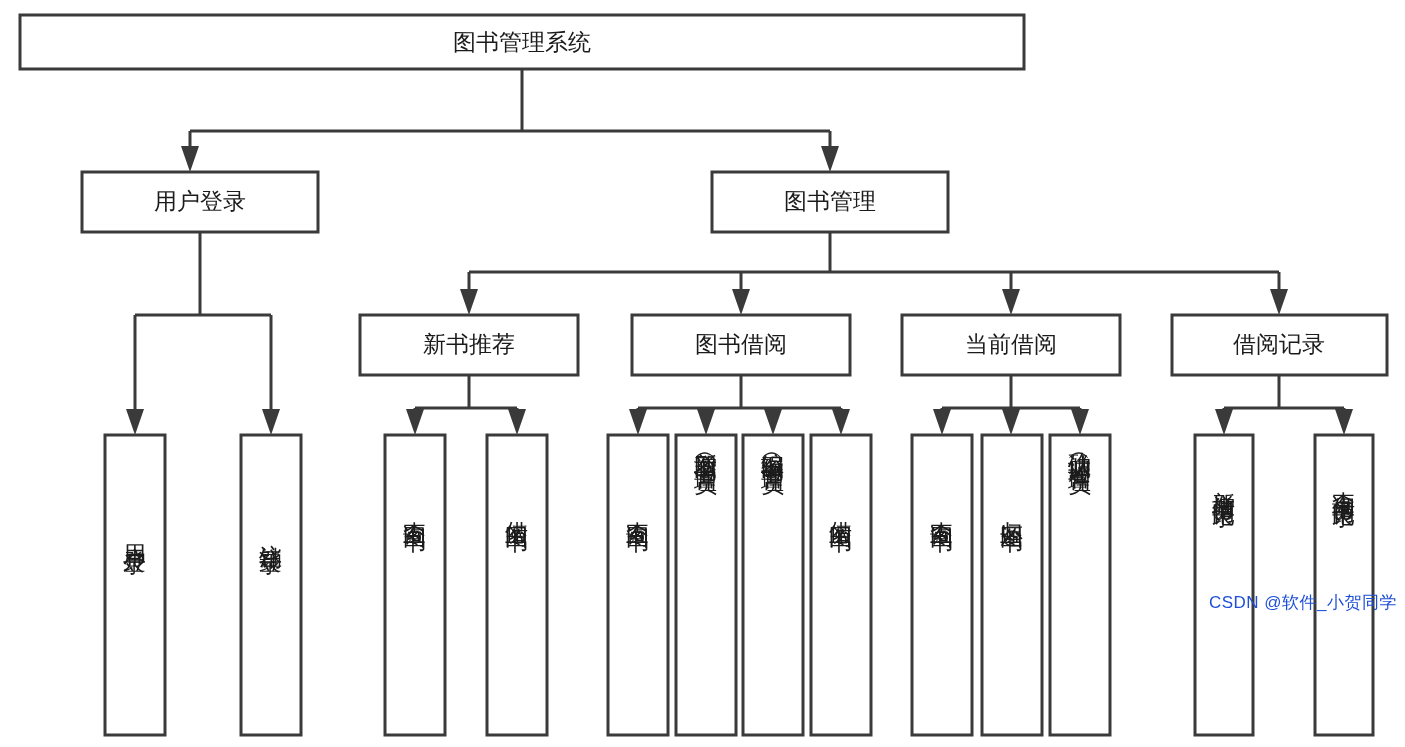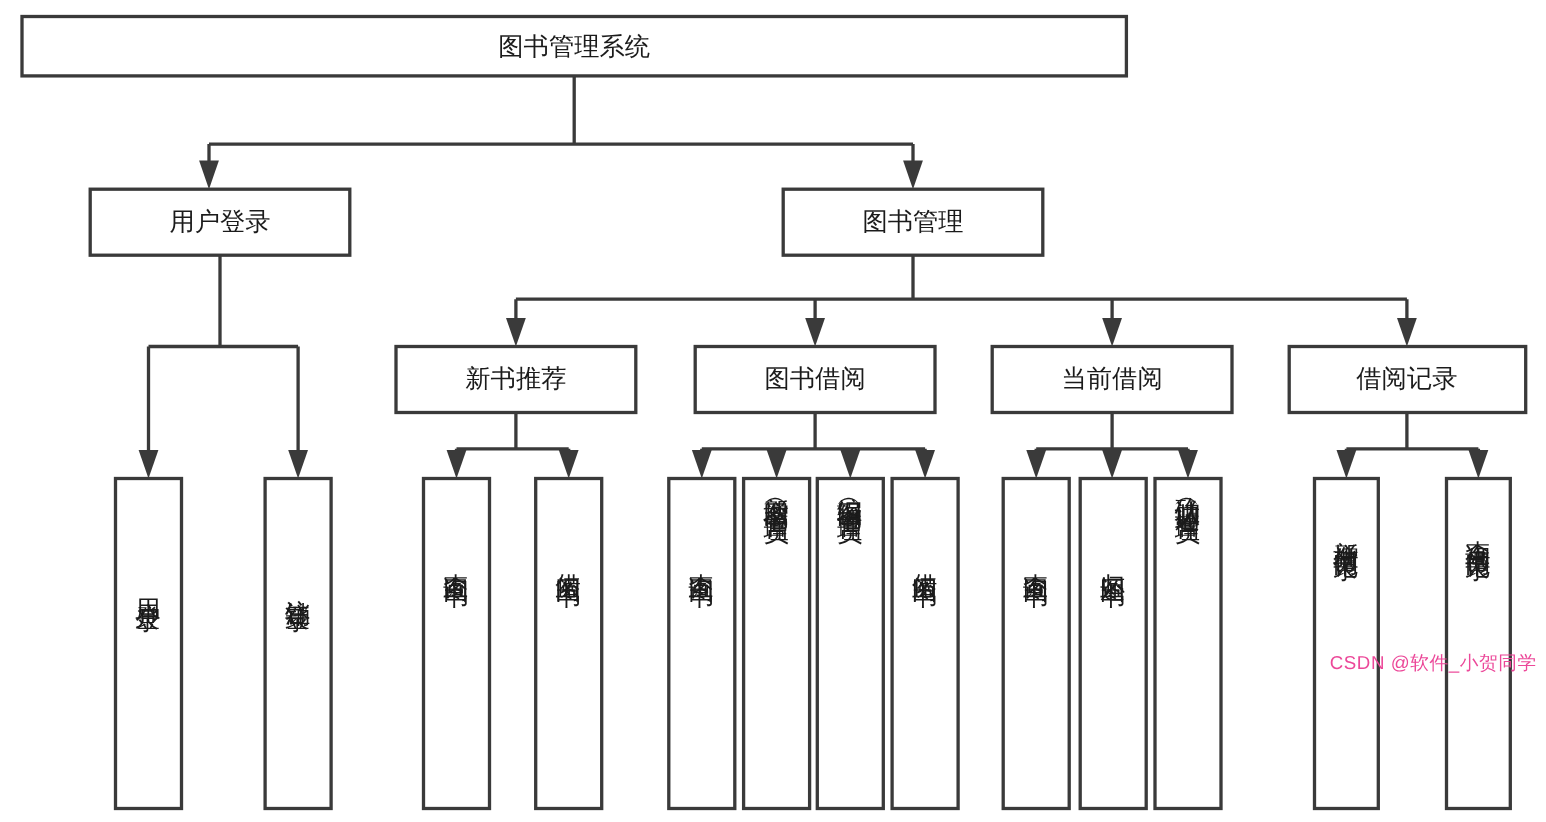--- a/index.html
+++ b/index.html
@@ -56,21 +56,21 @@
   .arrow-head {
     fill: #3a3a3a;
     stroke: none;
   }
   .watermark {
     position: absolute;
     right: 8px;
     bottom: 6px;
     font-family: "Liberation Sans", sans-serif;
     font-size: 17px;
-    color: #ec4899;
+    color: #1d4ed8;
     letter-spacing: 0.5px;
     user-select: none;
     pointer-events: none;
   }
 </style>
 </head>
 <body>
 
 <div id="diagram-root">
   <svg id="flow" viewBox="0 0 1405 747" xmlns="http://www.w3.org/2000/svg">

